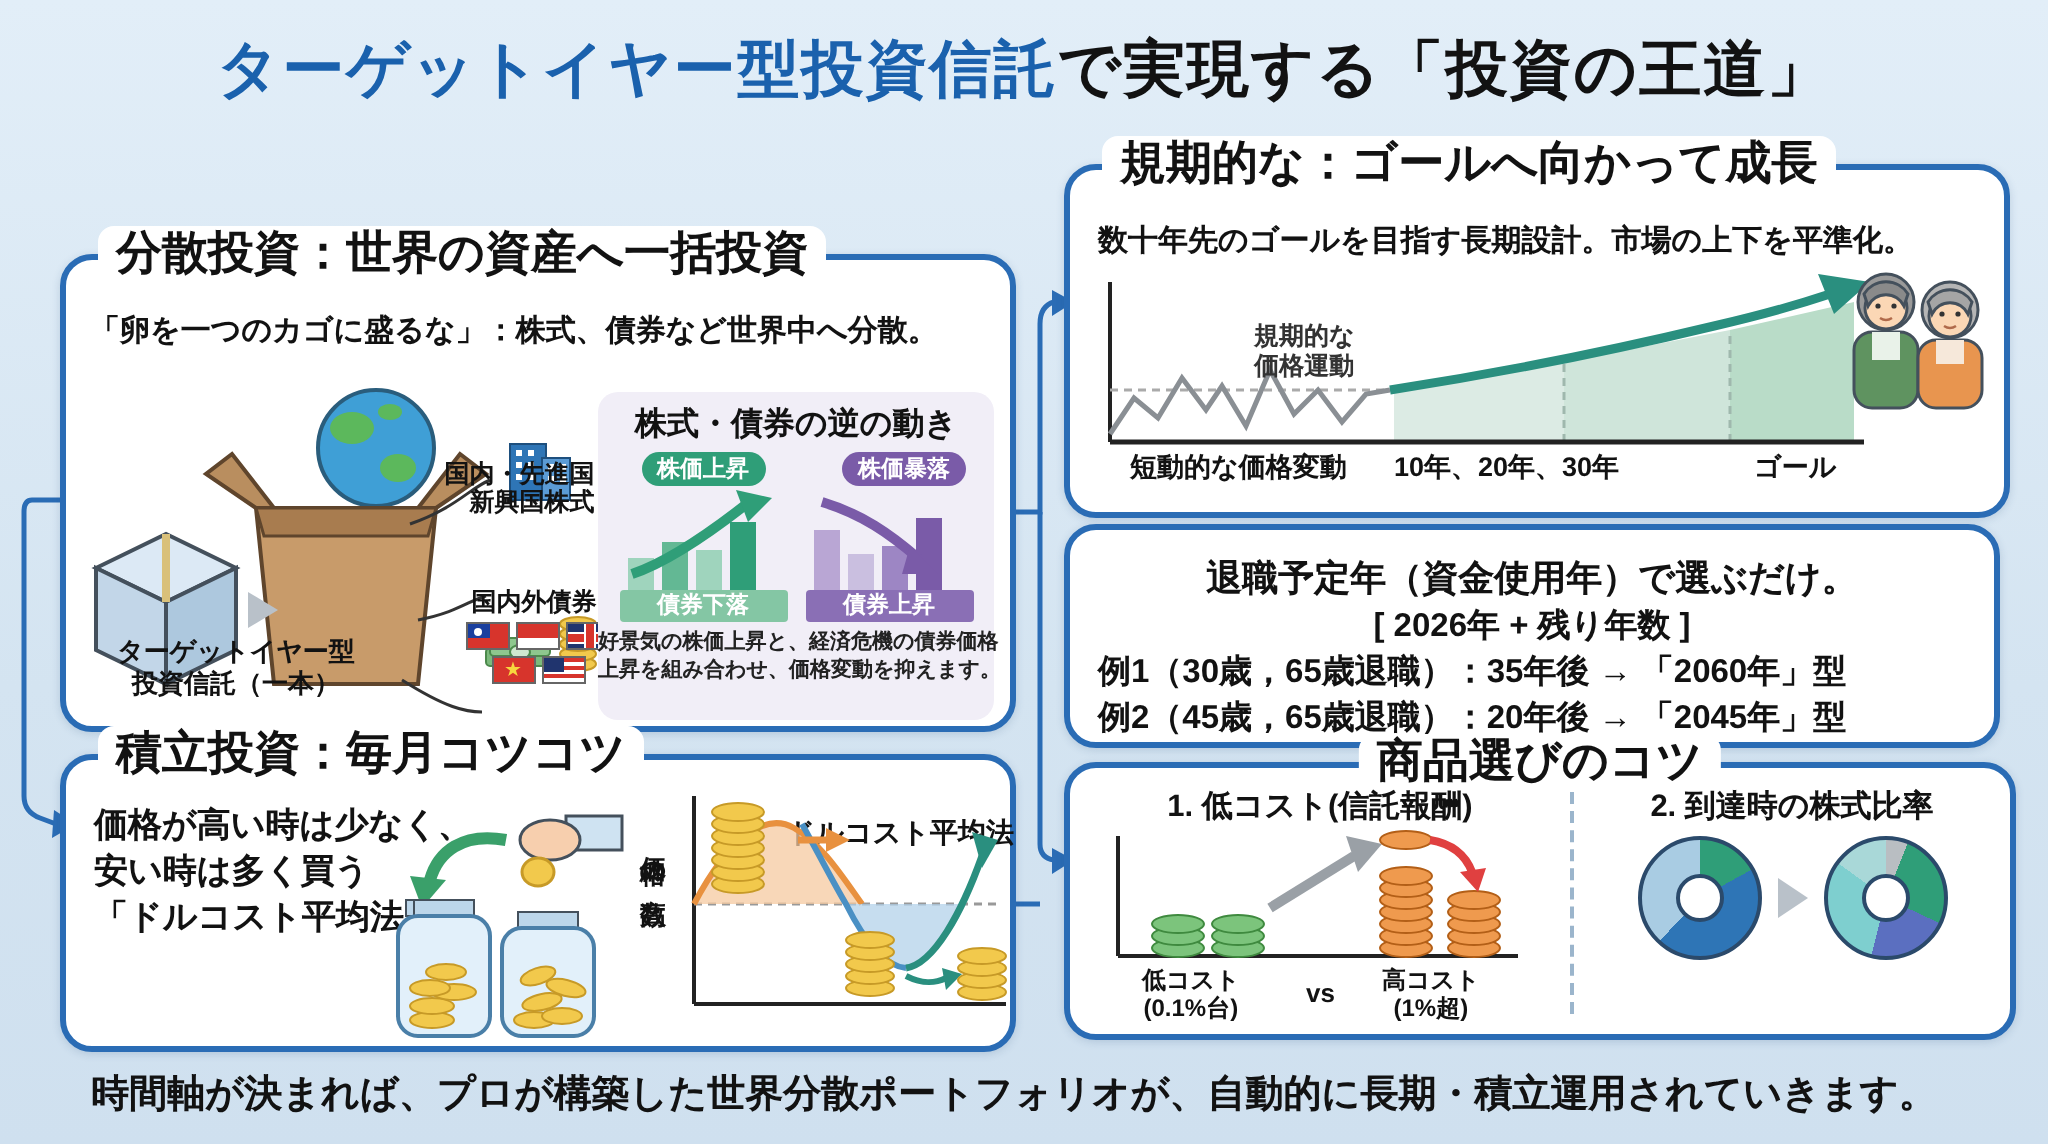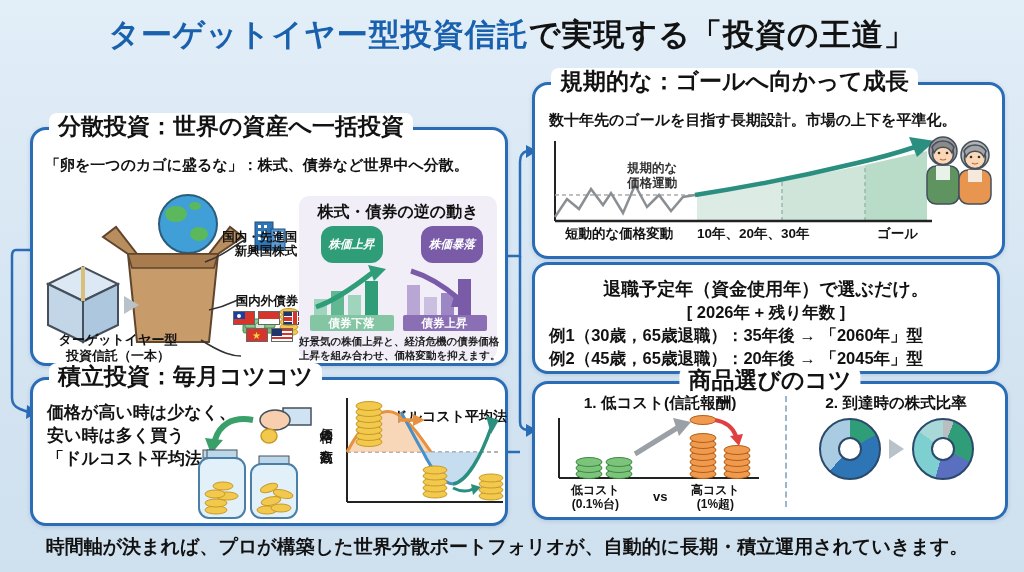--- a/index.html
+++ b/index.html
@@ -36,21 +36,21 @@
   #panel-diversify{ left:30px; top:127px; width:478px; height:239px; }
   #panel-tsumitate{ left:30px; top:377px; width:478px; height:149px; }
   #panel-longterm { left:532px; top:82px;  width:473px; height:177px; }
   #panel-choose   { left:532px; top:262px; width:468px; height:112px; }
   #panel-tips     { left:532px; top:381px; width:476px; height:139px; }
 
   
   .div-subtitle{ position:absolute; left:12px; top:26px; font-size:15px; font-weight:bold; color:#121212; white-space:nowrap;}
   .div-illo{ position:absolute; left:0; top:52px; }
   .box-label{ position:absolute; left:10px; top:188px; width:150px; text-align:center;
-    font-size:13px; font-weight:bold; line-height:1.2; color:#121212;margin-top:14px;}
+    font-size:13px; font-weight:bold; line-height:1.2; color:#121212;}
   .asset-stocks{ position:absolute; left:183px; top:100px; width:100px; text-align:center;
     font-size:12.5px; font-weight:bold; line-height:1.15; color:#121212;}
   .asset-bonds{ position:absolute; left:192px; top:163px; width:84px; text-align:center;
     font-size:12.5px; font-weight:bold; color:#121212;}
   .flags{ position:absolute; left:196px; top:181px; width:80px; display:flex; flex-wrap:wrap;
     gap:3px; justify-content:center;}
   .flag{ width:22px; height:14px; border:1px solid #666; position:relative; overflow:hidden; background:#fff;}
   .flag-taiwan{ background:#d7342c; }
   .flag-taiwan i{ position:absolute; left:0; top:0; width:11px; height:7px; background:#1a3f9e; }
   .flag-taiwan i::after{ content:""; position:absolute; left:3px; top:1.5px; width:4px; height:4px; background:#fff; border-radius:50%;}
@@ -63,21 +63,21 @@
   .flag-usa{ background:repeating-linear-gradient(180deg,#d7342c 0 2px,#fff 2px 4px); }
   .flag-usa i{ position:absolute; left:0; top:0; width:10px; height:7px; background:#20346e;}
 
   .inv-card{
     position:absolute; right:8px; top:66px; width:198px; height:164px;
     background:#f1eef7; border-radius:10px; text-align:center;
   }
   .inv-title{ font-size:16px; font-weight:bold; color:#121212; margin-top:6px; white-space:nowrap;}
   .inv-row{ display:flex; justify-content:space-around; padding:3px 6px 0 6px;}
   .inv-col{ display:flex; flex-direction:column; align-items:center; width:88px;}
-  .pill{ font-size:11.5px; font-weight:bold; color:#fff; border-radius:12px; padding:11px 8px; white-space:nowrap;font-style:italic;}
+  .pill{ font-size:11.5px; font-weight:bold; color:#fff; border-radius:12px; padding:1px 8px; white-space:nowrap;}
   .pill-green{ background:#2f9e78; }
   .pill-purple{ background:#7a5ba8;margin-left:15px; }
   .band{ width:84px; font-size:11.5px; font-weight:bold; color:#fff; border-radius:2px; line-height:16px; margin-top:-2px; white-space:nowrap;}
   .band-green{ background:#84c6a4; }
   .band-purple{ background:#8a6fb5; }
   .inv-caption{ font-size:10.5px; font-weight:bold; color:#222; line-height:1.3; margin-top:4px; white-space:nowrap;}
 
   
   .tsu-text{ position:absolute; left:14px; top:22px; font-size:17px; font-weight:bold; line-height:1.35; color:#121212; white-space:nowrap;}
   .jars-illo{ position:absolute; left:146px; top:26px; }

